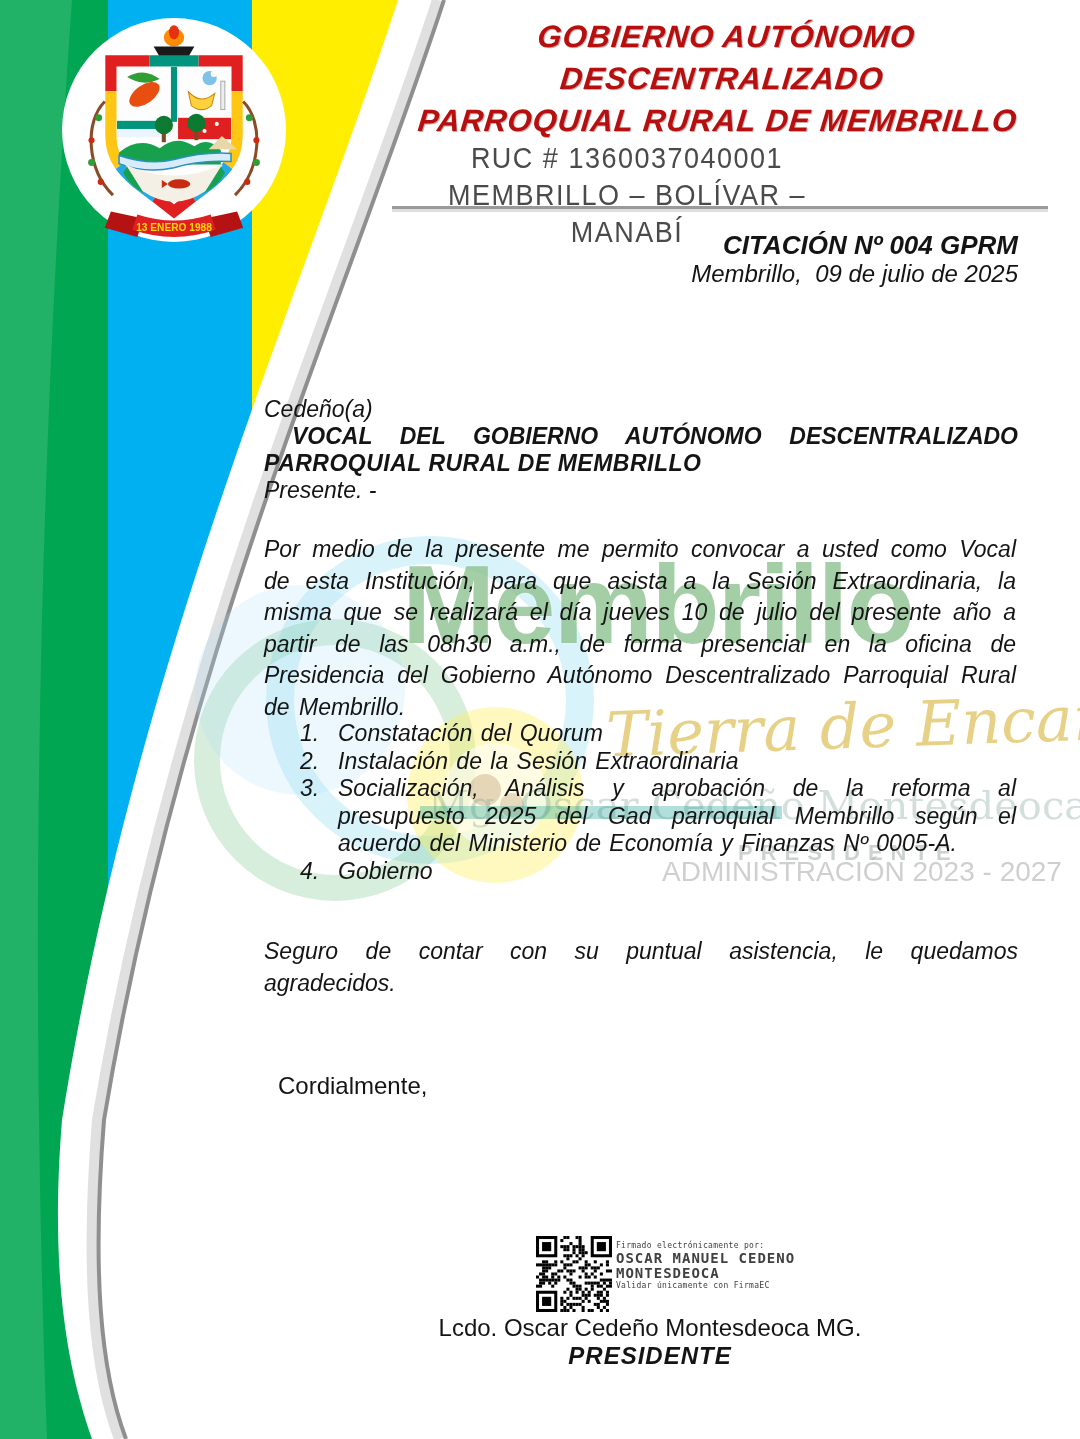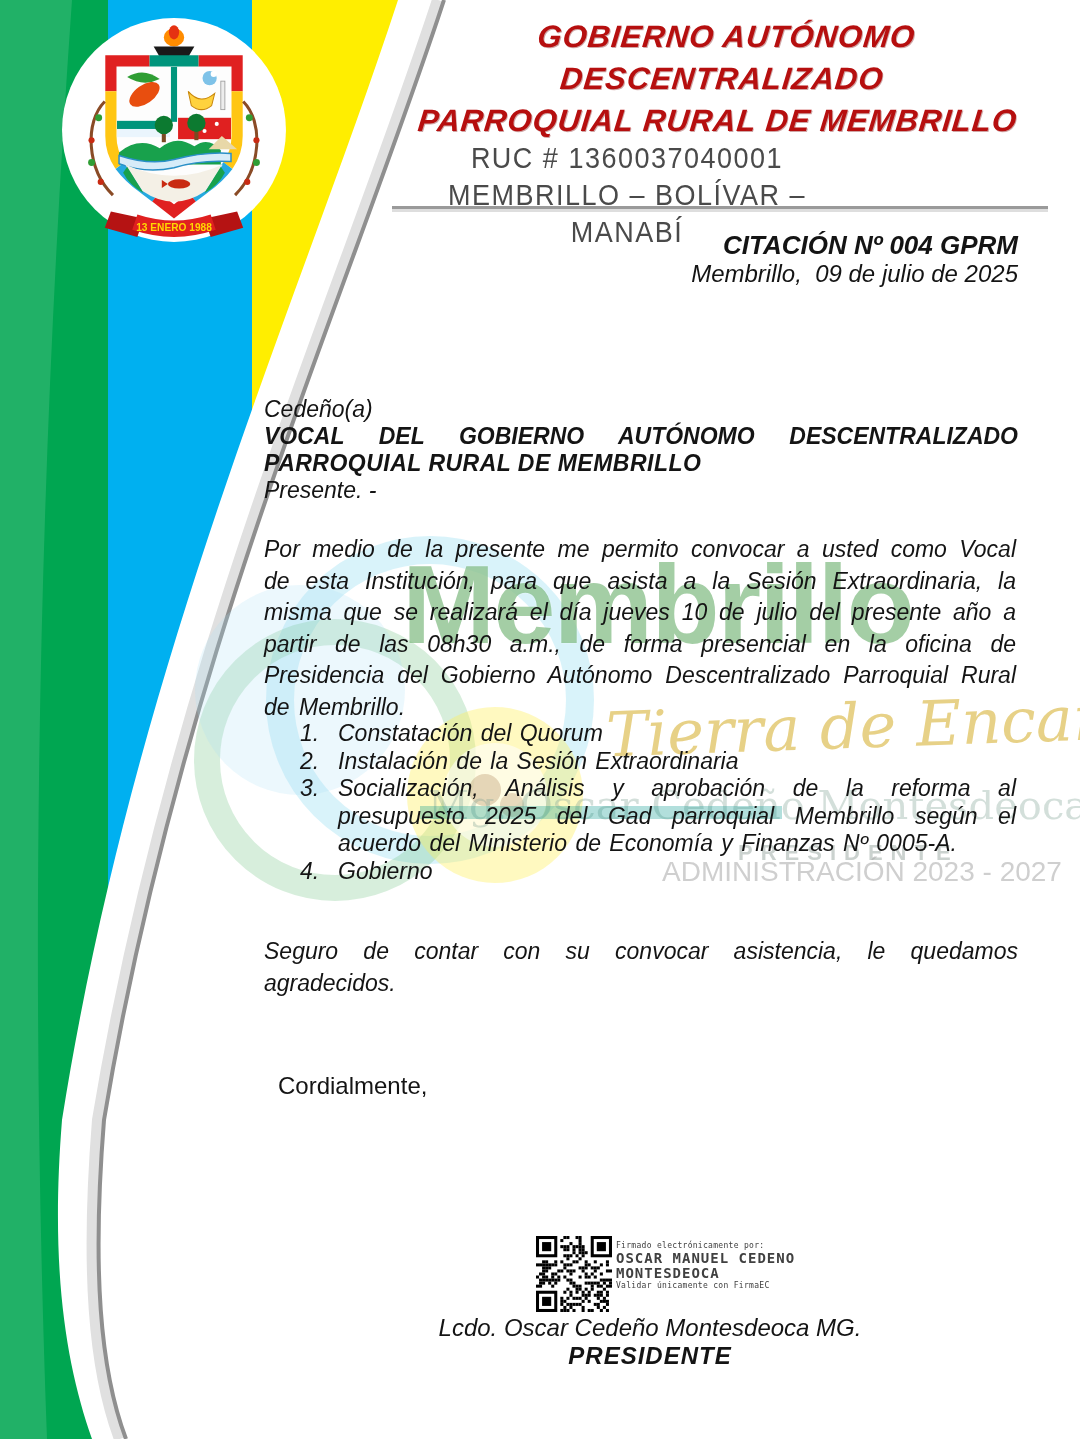--- a/index.html
+++ b/index.html
@@ -59,21 +59,21 @@
     position:absolute; left:392px; top:206px; width:656px; height:6px;
     background:linear-gradient(#9a9a9a 0 3px, #dedede 3px 6px);
   }
 
   
   .citation-block { position:absolute; left:560px; top:231px; width:458px; text-align:right; }
   .citation { font-size:26px; font-weight:bold; font-style:italic; line-height:29px; }
   .dateline { font-size:24px; font-style:italic; line-height:28px; white-space:pre-wrap; }
   .recipient { position:absolute; left:264px; top:396px; width:754px;
     font-size:23px; font-style:italic; line-height:27px; }
-  .recipient .t1 { font-weight:bold; text-align:justify; text-align-last:justify; }
+  .recipient .t1 { font-weight:bold; text-align:justify; text-align-last:justify;margin-left:28px; }
   .recipient .t2 { font-weight:bold; letter-spacing:0.5px; }
   .paragraph {
     position:absolute; left:264px; top:534px; width:752px;
     font-size:23px; font-style:italic; line-height:31.5px;
     text-align:justify; word-spacing:3px;
   }
   .agenda { position:absolute; left:300px; top:720px; width:716px;
     font-size:23px; font-style:italic; line-height:27.5px; }
   .agenda-item { display:flex; }
   .agenda-item .num { flex:none; width:38px; }
@@ -84,21 +84,21 @@
   .valediction { position:absolute; left:278px; top:1072px;
     font-size:24px; }
 
   
   .qr { position:absolute; left:536px; top:1236px; width:76px; height:76px; }
   .stamp-text { position:absolute; left:616px; top:1241px; width:260px;
     font-family:"DejaVu Sans Mono", monospace; color:#404040; }
   .stamp-text .tiny { font-size:8px; line-height:10px; letter-spacing:0.3px; }
   .stamp-text .sname { font-size:14px; line-height:15px; font-weight:bold; letter-spacing:1px; }
   .sig-name-block { position:absolute; left:370px; top:1314px; width:560px; text-align:center; }
-  .sig-name { font-size:24px; font-style:italic; line-height:28px; }
+  .sig-name { font-size:24px; line-height:28px; }
   .sig-role { font-size:24px; font-style:italic; font-weight:bold; letter-spacing:1px; line-height:28px; }
 </style>
 </head>
 <body>
 
 <div class="page">
 
   <div class="bg-layer">
     <svg width="1080" height="1439" viewBox="0 0 1080 1439">
       <rect x="0" y="0" width="108" height="1439" fill="#00a651"></rect>
@@ -249,21 +249,21 @@
         <span class="num">3.</span>
         <span class="txt">Socialización, Análisis y aprobación de la reforma al presupuesto 2025 del Gad parroquial Membrillo según el acuerdo del Ministerio de Economía y Finanzas Nº 0005-A.</span>
       </div>
       <div class="agenda-item">
         <span class="num">4.</span>
         <span class="txt">Gobierno</span>
       </div>
     </div>
 
     <div class="closing">
-      <div class="c1">Seguro de contar con su convocar asistencia, le quedamos</div>
+      <div class="c1">Seguro de contar con su puntual asistencia, le quedamos</div>
       <div>agradecidos.</div>
     </div>
 
     <div class="valediction">Cordialmente,</div>
 
     <div class="qr" id="qr"><svg width="76" height="76" viewBox="0 0 76 76" fill="#000">
           <rect x="27.36" y="0.00" width="3.04" height="3.04"></rect>
           <rect x="30.40" y="0.00" width="3.04" height="3.04"></rect>
           <rect x="39.52" y="0.00" width="3.04" height="3.04"></rect>
           <rect x="42.56" y="0.00" width="3.04" height="3.04"></rect>

